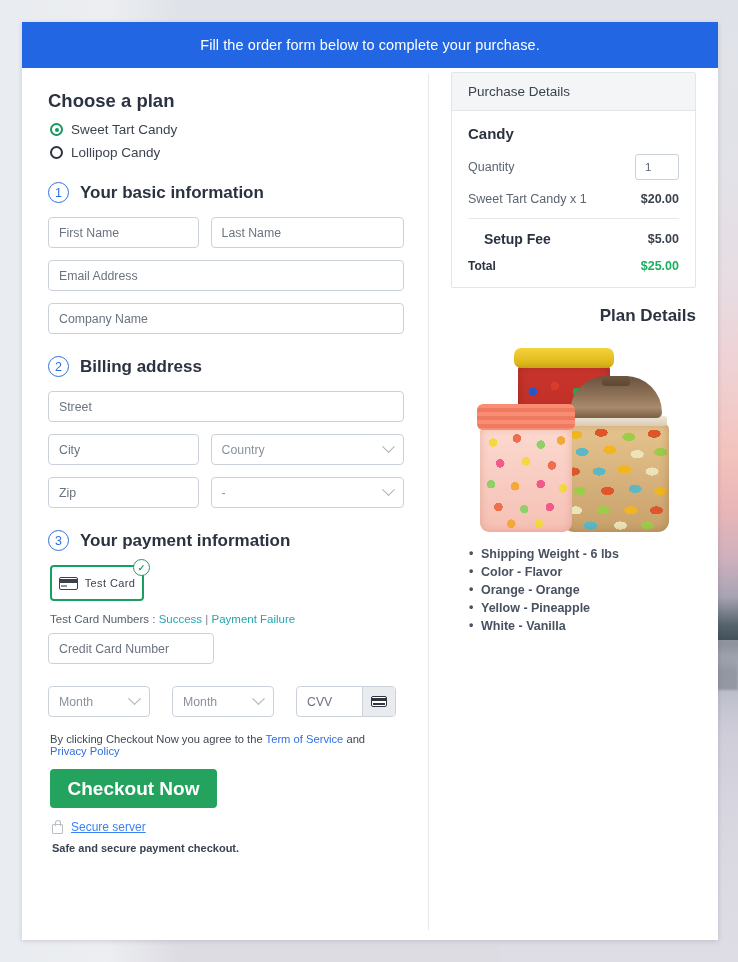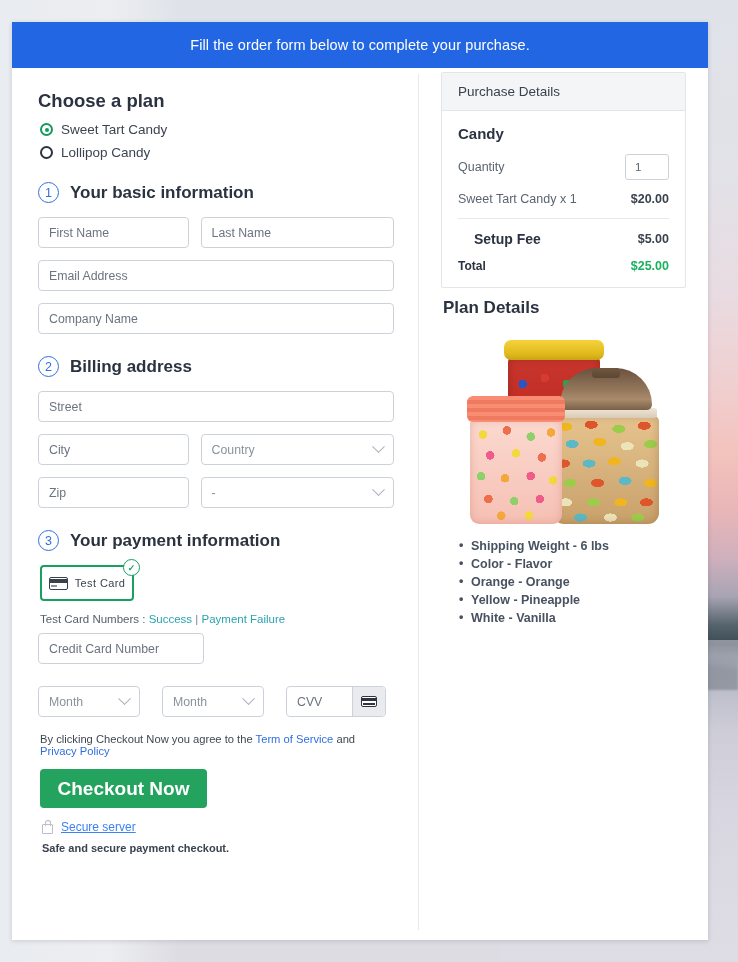--- a/index.html
+++ b/index.html
@@ -44,21 +44,21 @@
     position:absolute;left:0;top:0;width:26px;bottom:0;
     background:#e9ecf0;
   }
   .bg-leftfade{
     position:absolute;left:0;top:0;width:180px;bottom:0;
     background:linear-gradient(to right,#e9ecf0,#eceef1 60%, rgba(236,238,241,0));
   }
 
   
   .card{
-    position:absolute;left:12px;top:22px;width:696px;height:918px;
+    position:absolute;left:22px;top:22px;width:696px;height:918px;
     background:#ffffff;
     box-shadow:0 1px 5px rgba(40,50,70,.17);
     overflow:hidden;
   }
   .topbar{
     height:46px;background:#2266e3;
     color:#fff;display:flex;align-items:center;justify-content:center;
     font-size:14.5px;letter-spacing:.1px;
   }
   .body{display:flex;height:872px;}
@@ -169,21 +169,21 @@
   .pb-lbl{font-size:12.5px;color:#5b6472;}
   .pb-lbl.b{font-weight:700;font-size:14px;color:#2b3240;margin-left:16px;}
   .pb-lbl.t{font-weight:700;font-size:12px;color:#2b3240;}
   .pb-val{font-size:12.5px;font-weight:700;color:#3a424e;}
   .pb-val.green{color:#19b05f;}
   .qty{
     width:44px;height:26px;border:1px solid #ccd2da;border-radius:3px;
     display:flex;align-items:center;padding-left:9px;font-size:11.5px;color:#5b6472;box-sizing:border-box;
   }
   .hr{height:1px;background:#e6e8ea;margin:0 0 12px 0;}
-  .plan-title{font-size:17px;font-weight:700;color:#2b3240;margin:10px 0 0 2px;}
+  .plan-title{font-size:17px;font-weight:700;color:#2b3240;margin:18px 0 0 2px;text-align:right;}
 
   
   .jars{position:relative;width:200px;height:195px;margin:14px auto 12px auto;}
   .jar{position:absolute;border-radius:8px 8px 12px 12px;overflow:hidden;}
   
   .jar-back{left:36px;top:8px;width:108px;height:120px;}
   .lid-y{position:absolute;left:4px;top:0;width:100px;height:20px;border-radius:7px;
      background:linear-gradient(to bottom,#f5d33c,#e0b91b 70%,#c9a415);}
   .body-back{position:absolute;left:8px;top:18px;width:92px;height:100px;border-radius:4px 4px 8px 8px;
      background:

